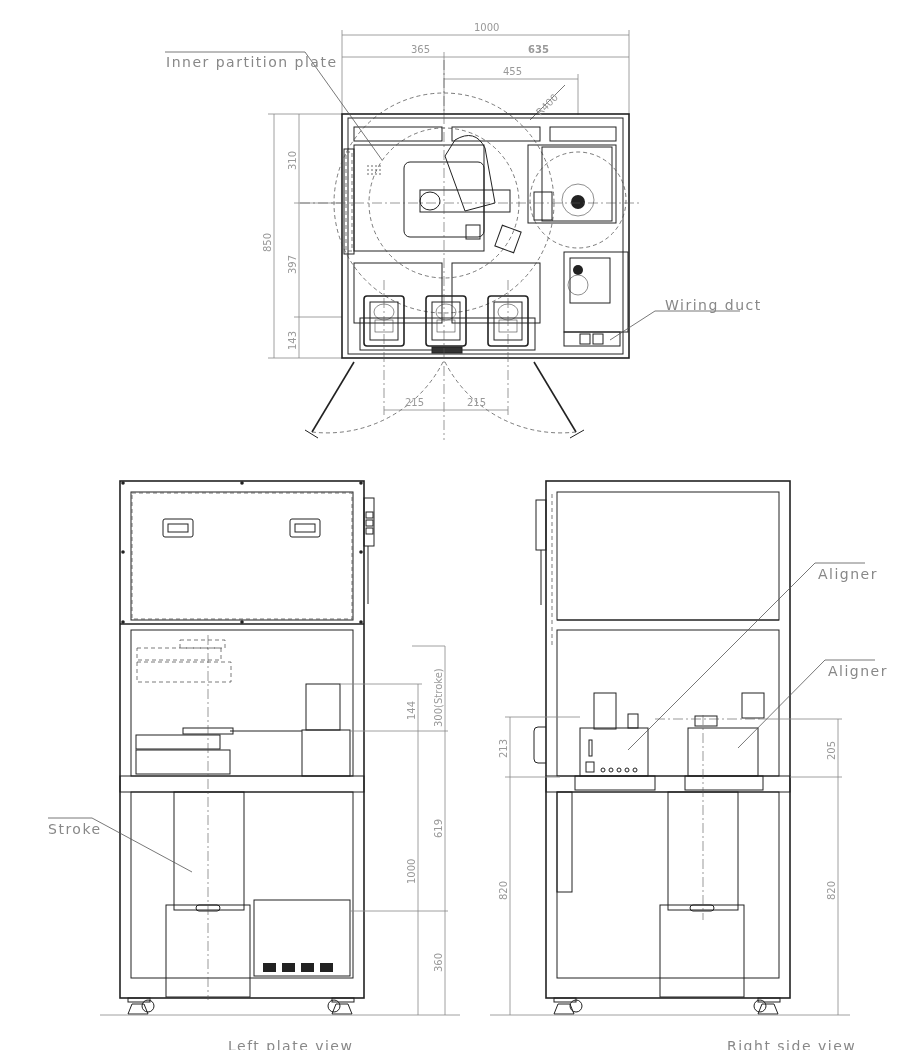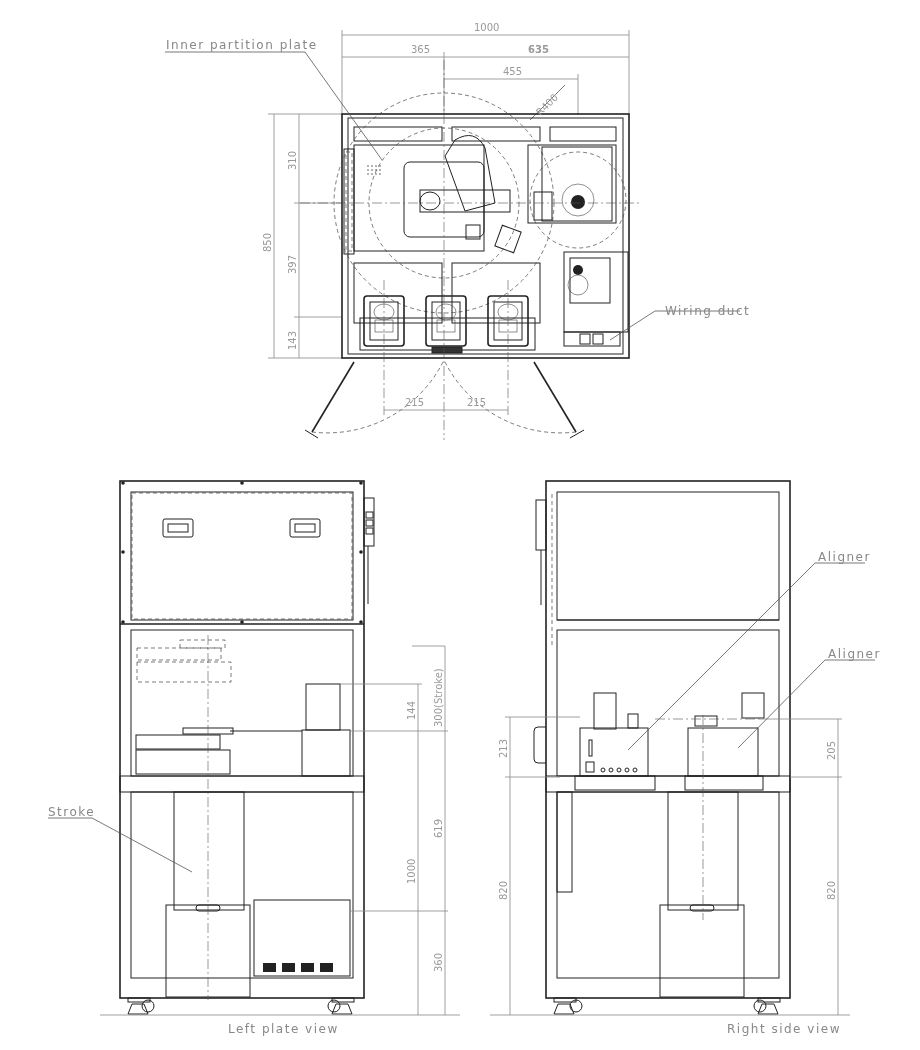--- a/index.html
+++ b/index.html
@@ -6,21 +6,21 @@
   body { width: 920px; height: 1050px; overflow: hidden; position: relative; font-family: "DejaVu Sans", sans-serif; }
   svg { position: absolute; left: 0; top: 0; }
   .ln { stroke: #222; fill: none; stroke-width: 1; }
   .thk { stroke: #222; fill: none; stroke-width: 1.6; }
   .thin { stroke: #444; fill: none; stroke-width: 0.6; }
   .dim { stroke: #888; fill: none; stroke-width: 0.8; }
   .cen { stroke: #555; fill: none; stroke-width: 0.6; stroke-dasharray: 10 3 2 3; }
   .dash { stroke: #444; fill: none; stroke-width: 0.7; stroke-dasharray: 4 3; }
   .lead { stroke: #555; fill: none; stroke-width: 0.8; }
   .fill { fill: #222; stroke: none; }
-  .html-label { position: absolute; font-family: "DejaVu Sans", sans-serif; font-size: 12px; color: #888; letter-spacing: 1.5px; white-space: nowrap; }
+  .html-label { position: absolute; font-family: "DejaVu Sans", sans-serif; font-size: 14px; color: #888; letter-spacing: 1.5px; white-space: nowrap; margin-top: 16px; }
   .dim-text { position: absolute; font-family: "DejaVu Sans", sans-serif; font-size: 10px; color: #999; white-space: nowrap; }
   .vert { transform-origin: 0 0; transform: rotate(-90deg); }
 </style>
 </head>
 <body>
 
 <svg width="920" height="1050" viewBox="0 0 920 1050">
 
   <g>
 
@@ -271,21 +271,21 @@
     <line class="dim" x1="790" y1="777" x2="842" y2="777"></line>
 
     <line class="lead" x1="815" y1="563" x2="865" y2="563"></line>
     <line class="lead" x1="815" y1="563" x2="628" y2="750"></line>
     <line class="lead" x1="825" y1="660" x2="875" y2="660"></line>
     <line class="lead" x1="825" y1="660" x2="738" y2="748"></line>
   </g>
 </svg>
 
 <div class="html-label" style="left:166px;top:38px;">Inner partition plate</div>
-<div class="html-label" style="left:665px;top:304px;">Wiring duct</div>
+<div class="html-label" style="left:665px;top:281px;">Wiring duct</div>
 <div class="dim-text" style="left:474px;top:22px;">1000</div>
 <div class="dim-text" style="left:383px;top:44px;margin-left:28px;">365</div>
 <div class="dim-text" style="left:528px;top:44px;font-weight:bold;">635</div>
 <div class="dim-text" style="left:503px;top:66px;">455</div>
 <div class="dim-text" style="left:534px;top:110px;transform:rotate(-45deg);transform-origin:0 0;">R400</div>
 <div class="dim-text vert" style="left:262px;top:252px;">850</div>
 <div class="dim-text vert" style="left:287px;top:170px;">310</div>
 <div class="dim-text vert" style="left:287px;top:274px;">397</div>
 <div class="dim-text vert" style="left:287px;top:350px;">143</div>
 <div class="dim-text" style="left:405px;top:397px;">215</div>

